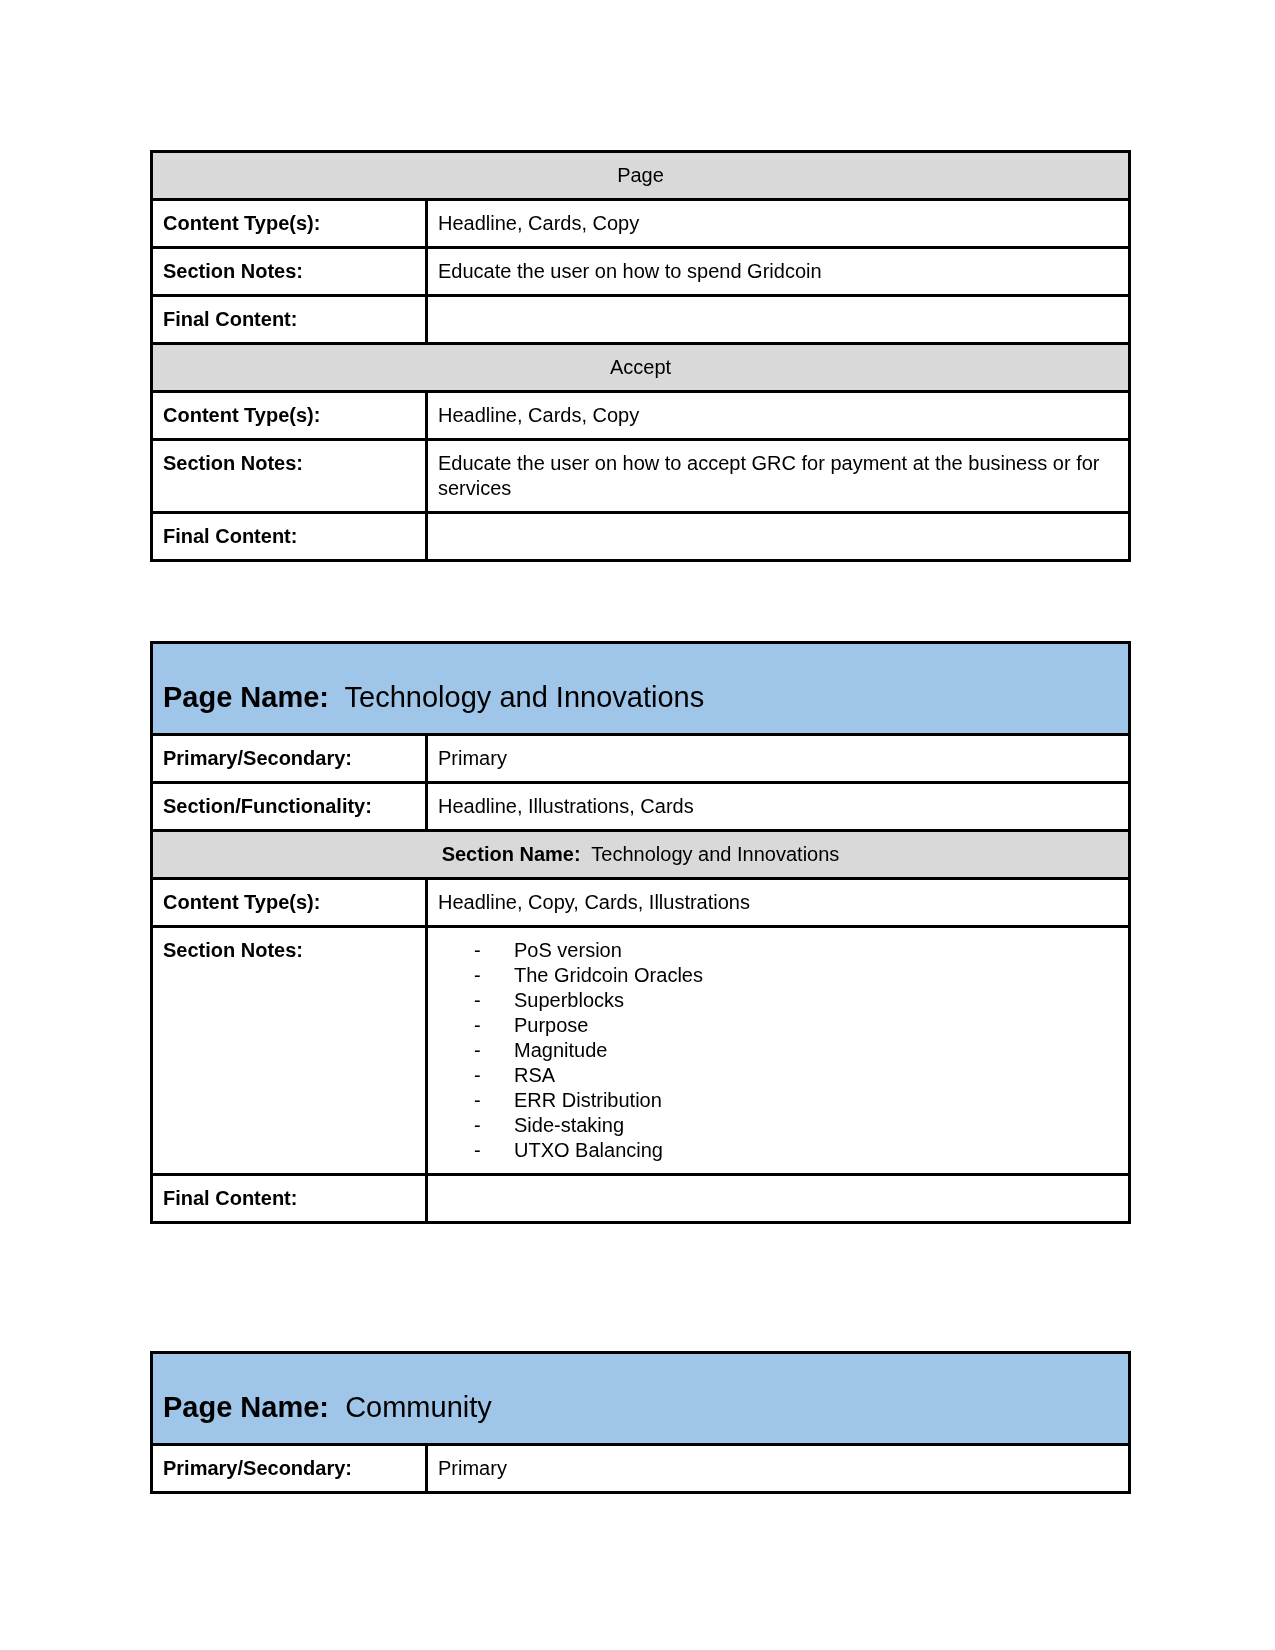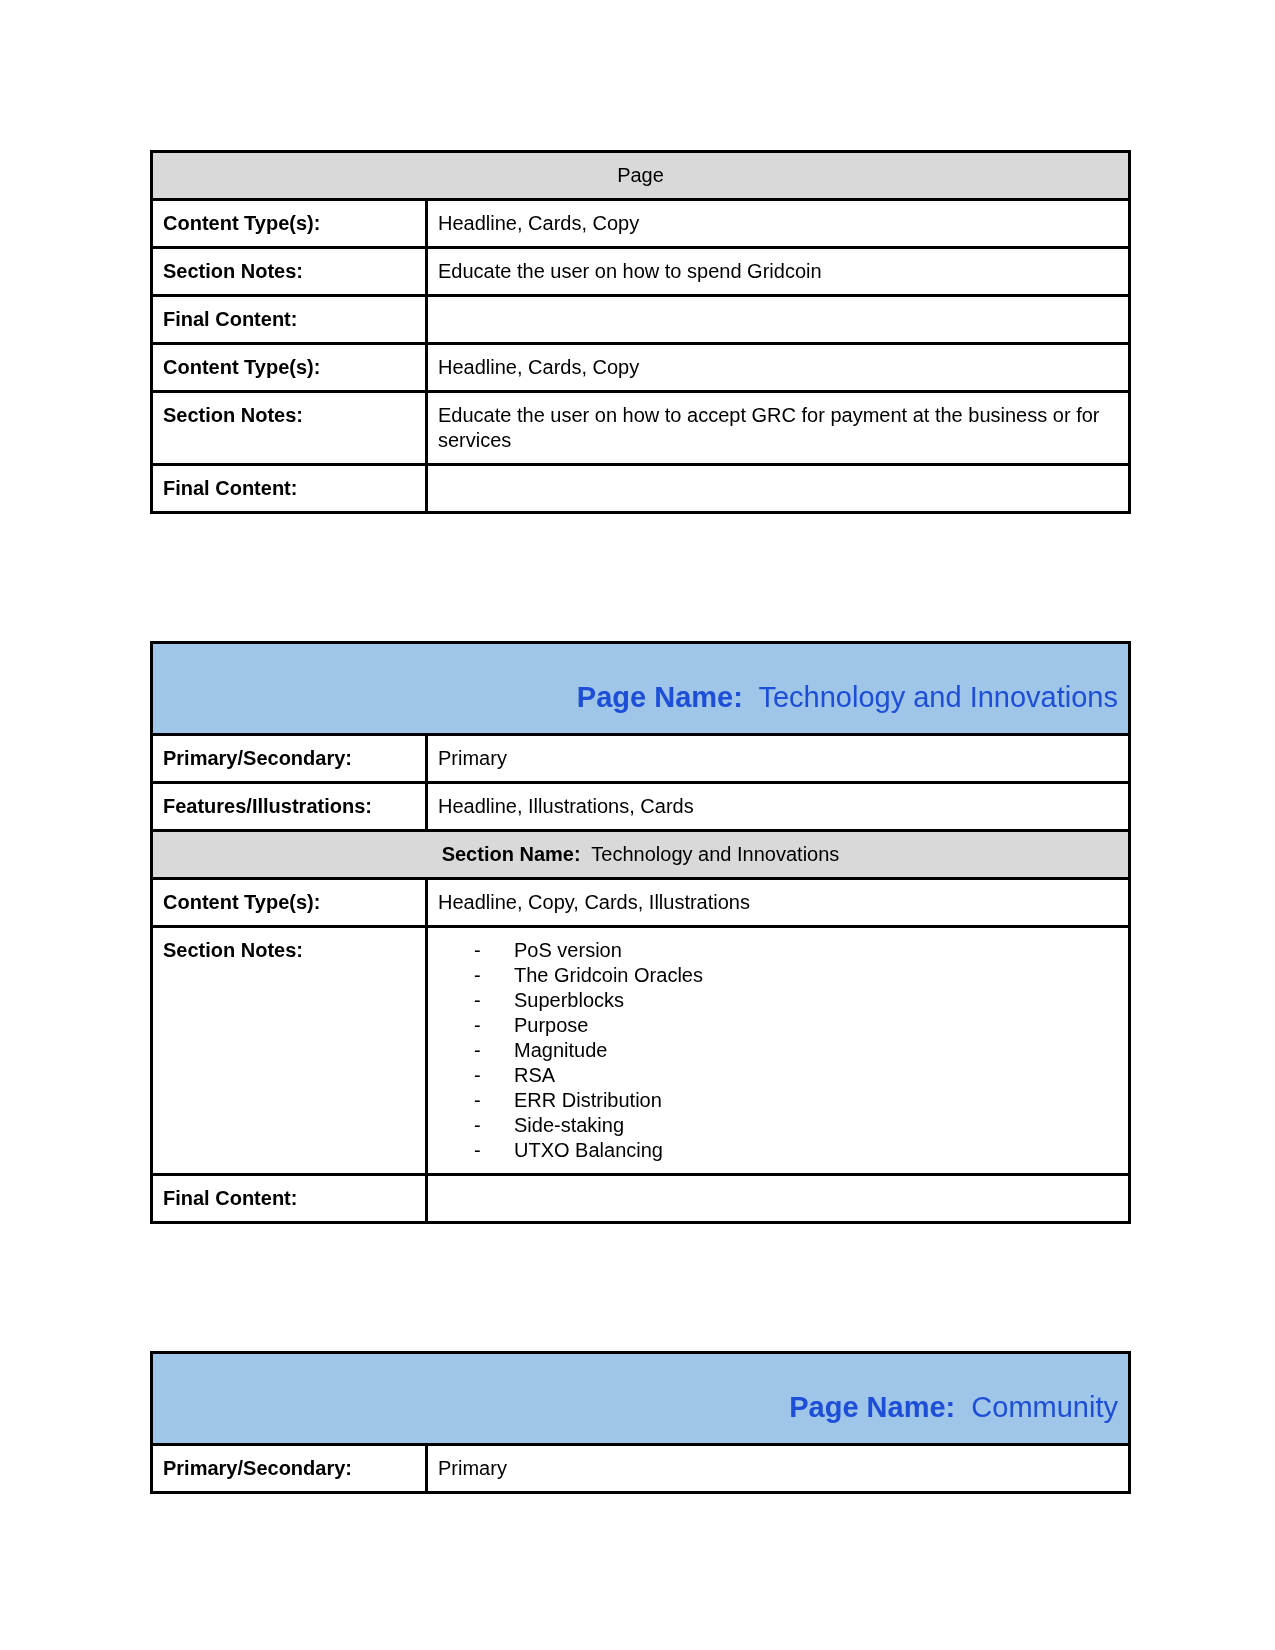--- a/index.html
+++ b/index.html
@@ -15,22 +15,22 @@
     .tbl td {
       border: 3px solid #000; padding: 0 10px; vertical-align: middle;
       font-size: 20px; line-height: 25px; box-sizing: border-box;
     }
     .tbl col.c1 { width: 275px; }
     .tbl col.c2 { width: 703px; }
     .tbl td.lbl { font-weight: bold; }
     .tbl tr.row td { height: 48px; }
     .tbl td.gray { background: #d9d9d9; text-align: center; height: 48px; }
     .tbl td.blue {
-      background: #9fc5e8; text-align: right; height: 92px;
-      font-size: 29px; color: #1d4ed8; padding-top: 18px;
+      background: #9fc5e8; text-align: left; height: 92px;
+      font-size: 29px; color: #000000; padding-top: 18px;
     }
     .tbl td.blue b { font-weight: bold; }
     .tbl td.top { vertical-align: top; padding-top: 10px; }
     .tbl tr.tall td { height: 73px; }
     ul.dash { list-style: none; margin: 6px 0 10px 0; padding: 0; }
     ul.dash li { position: relative; padding-left: 76px; line-height: 25px; }
     ul.dash li .dash-mark { position: absolute; left: 36px; top: 0; }
     #t1 { top: 150px; }
     #t2 { top: 641px; }
     #t3 { top: 1351px; border-radius: 20px; }
@@ -52,20 +52,23 @@
     <td>Headline, Cards, Copy</td>
   </tr>
   <tr class="row">
     <td class="lbl">Section Notes:</td>
     <td>Educate the user on how to spend Gridcoin</td>
   </tr>
   <tr class="row">
     <td class="lbl">Final Content:</td>
     <td></td>
   </tr>
+  <tr>
+    <td class="gray" colspan="2">Accept</td>
+  </tr>
   <tr class="row">
     <td class="lbl">Content Type(s):</td>
     <td>Headline, Cards, Copy</td>
   </tr>
   <tr class="tall">
     <td class="lbl top">Section Notes:</td>
     <td class="top">Educate the user on how to accept GRC for payment at the business or for services</td>
   </tr>
   <tr class="row">
     <td class="lbl">Final Content:</td>
@@ -84,21 +87,21 @@
     <td class="blue" colspan="2">
       <b>Page Name:</b>&nbsp;
       <span>Technology and Innovations</span>
     </td>
   </tr>
   <tr class="row">
     <td class="lbl">Primary/Secondary:</td>
     <td>Primary</td>
   </tr>
   <tr class="row">
-    <td class="lbl">Features/Illustrations:</td>
+    <td class="lbl">Section/Functionality:</td>
     <td>Headline, Illustrations, Cards</td>
   </tr>
   <tr>
     <td class="gray" colspan="2">
       <b>Section Name:</b>&nbsp;
       <span>Technology and Innovations</span>
     </td>
   </tr>
   <tr class="row">
     <td class="lbl">Content Type(s):</td>

